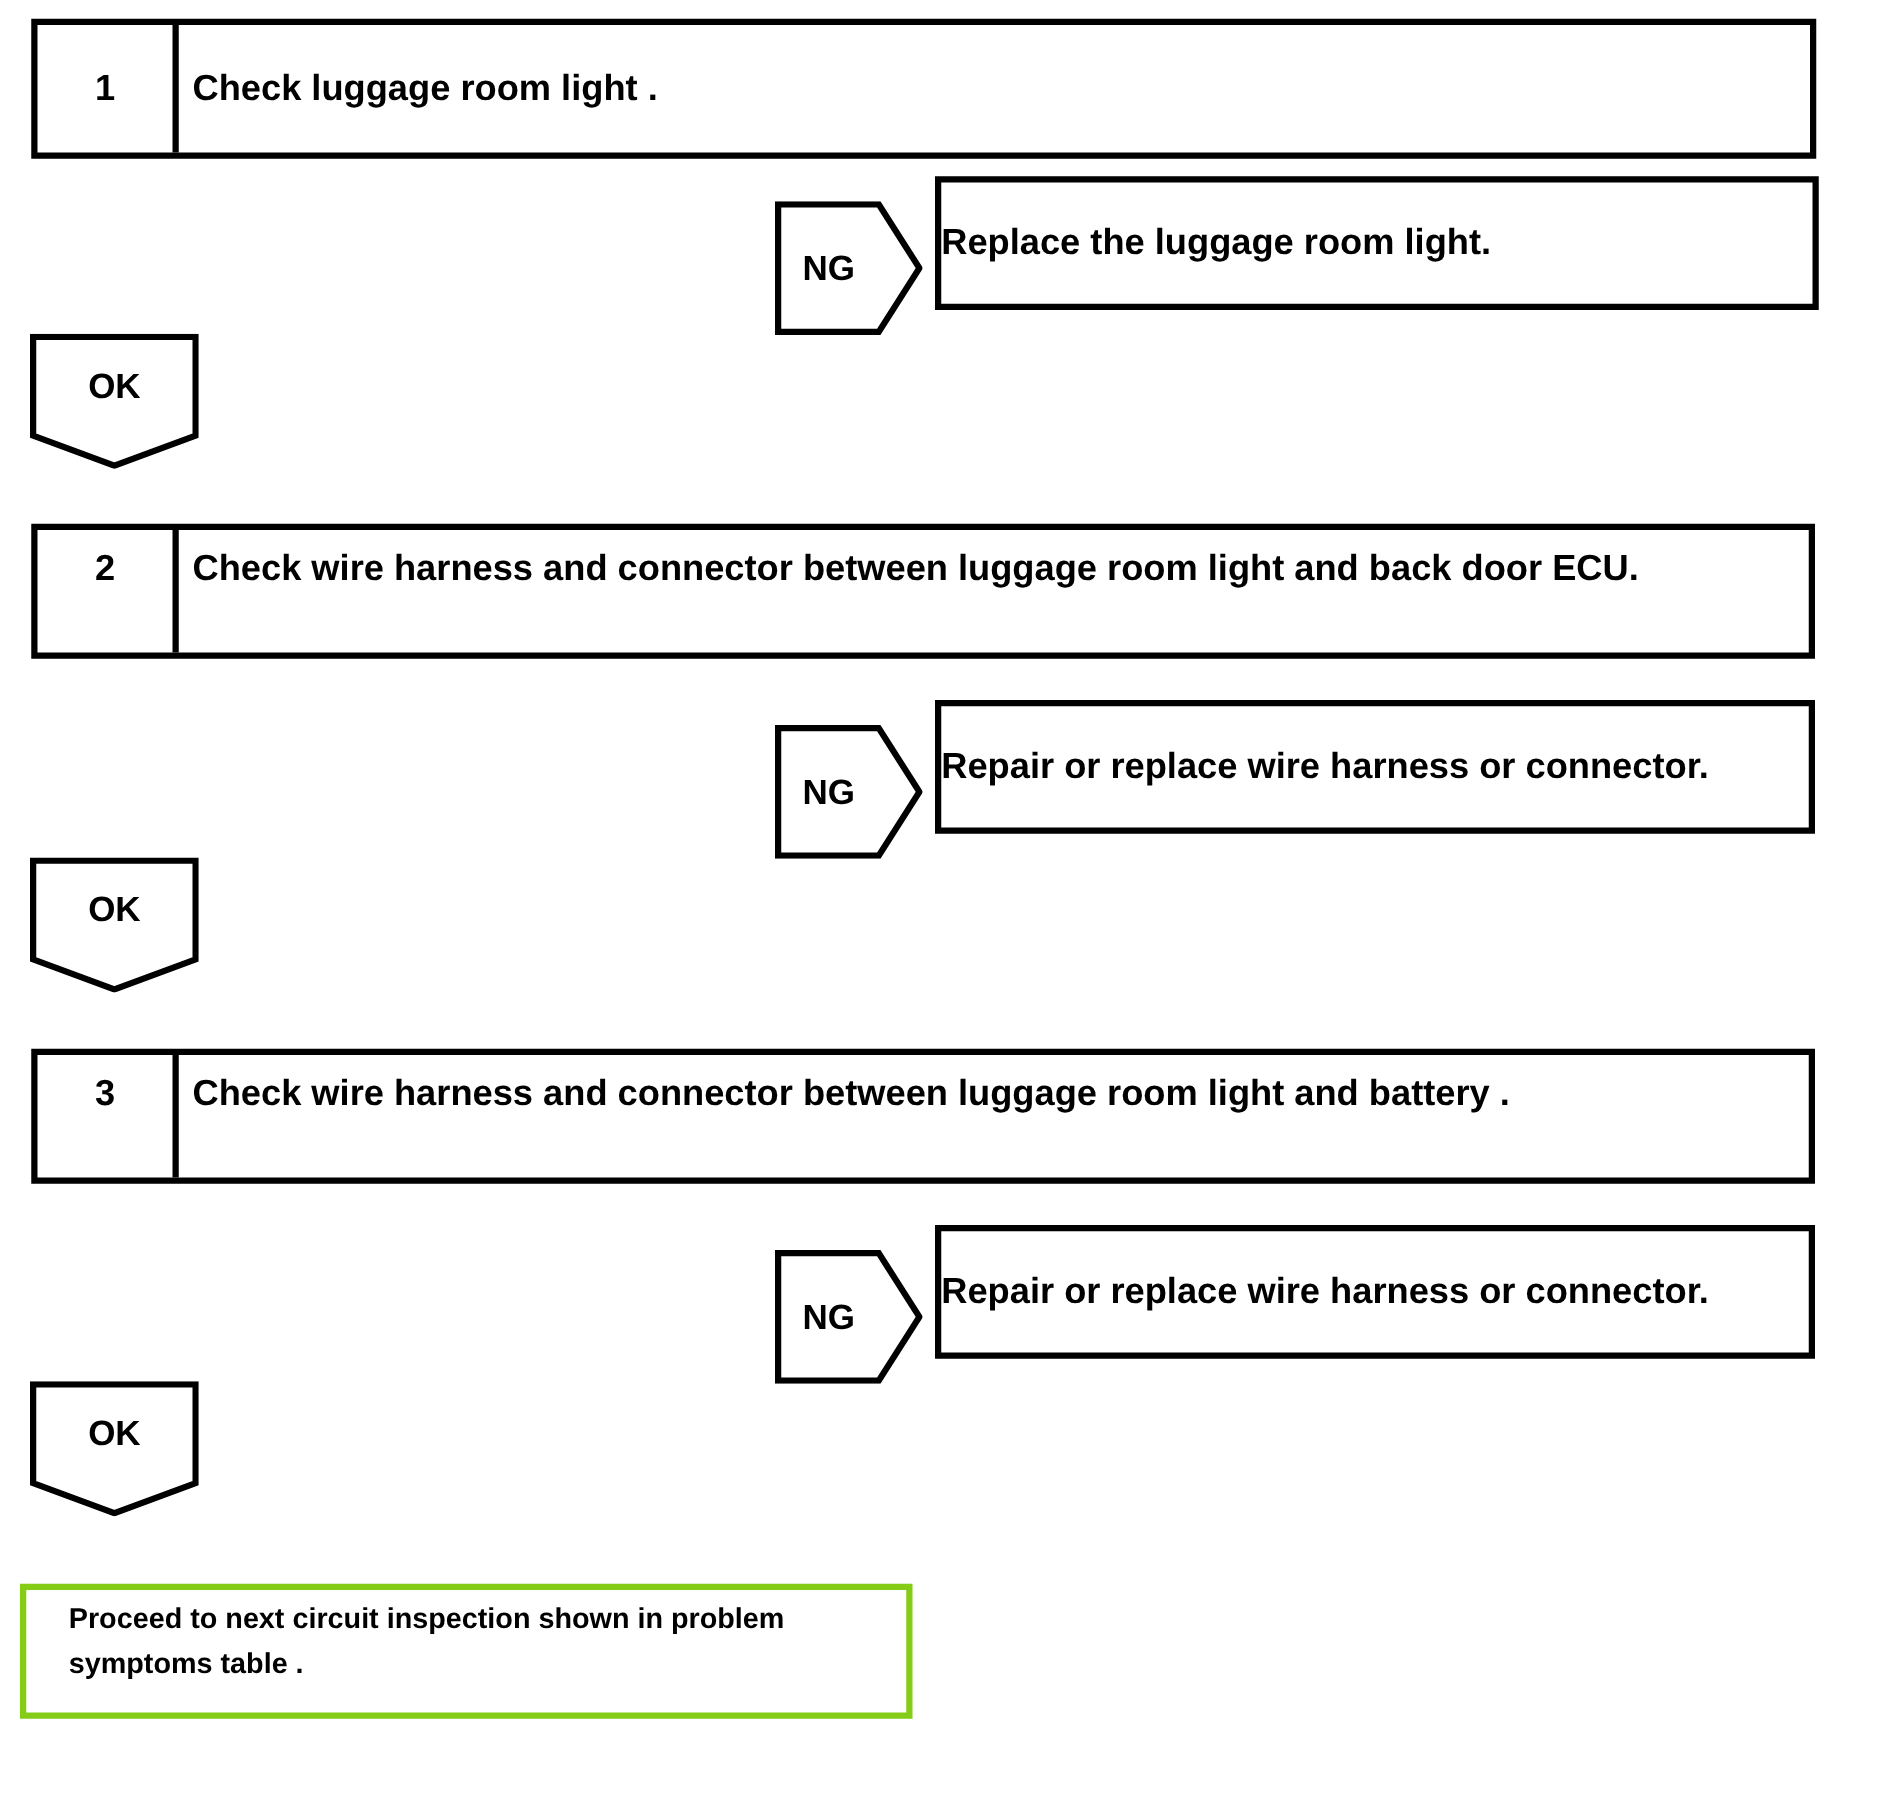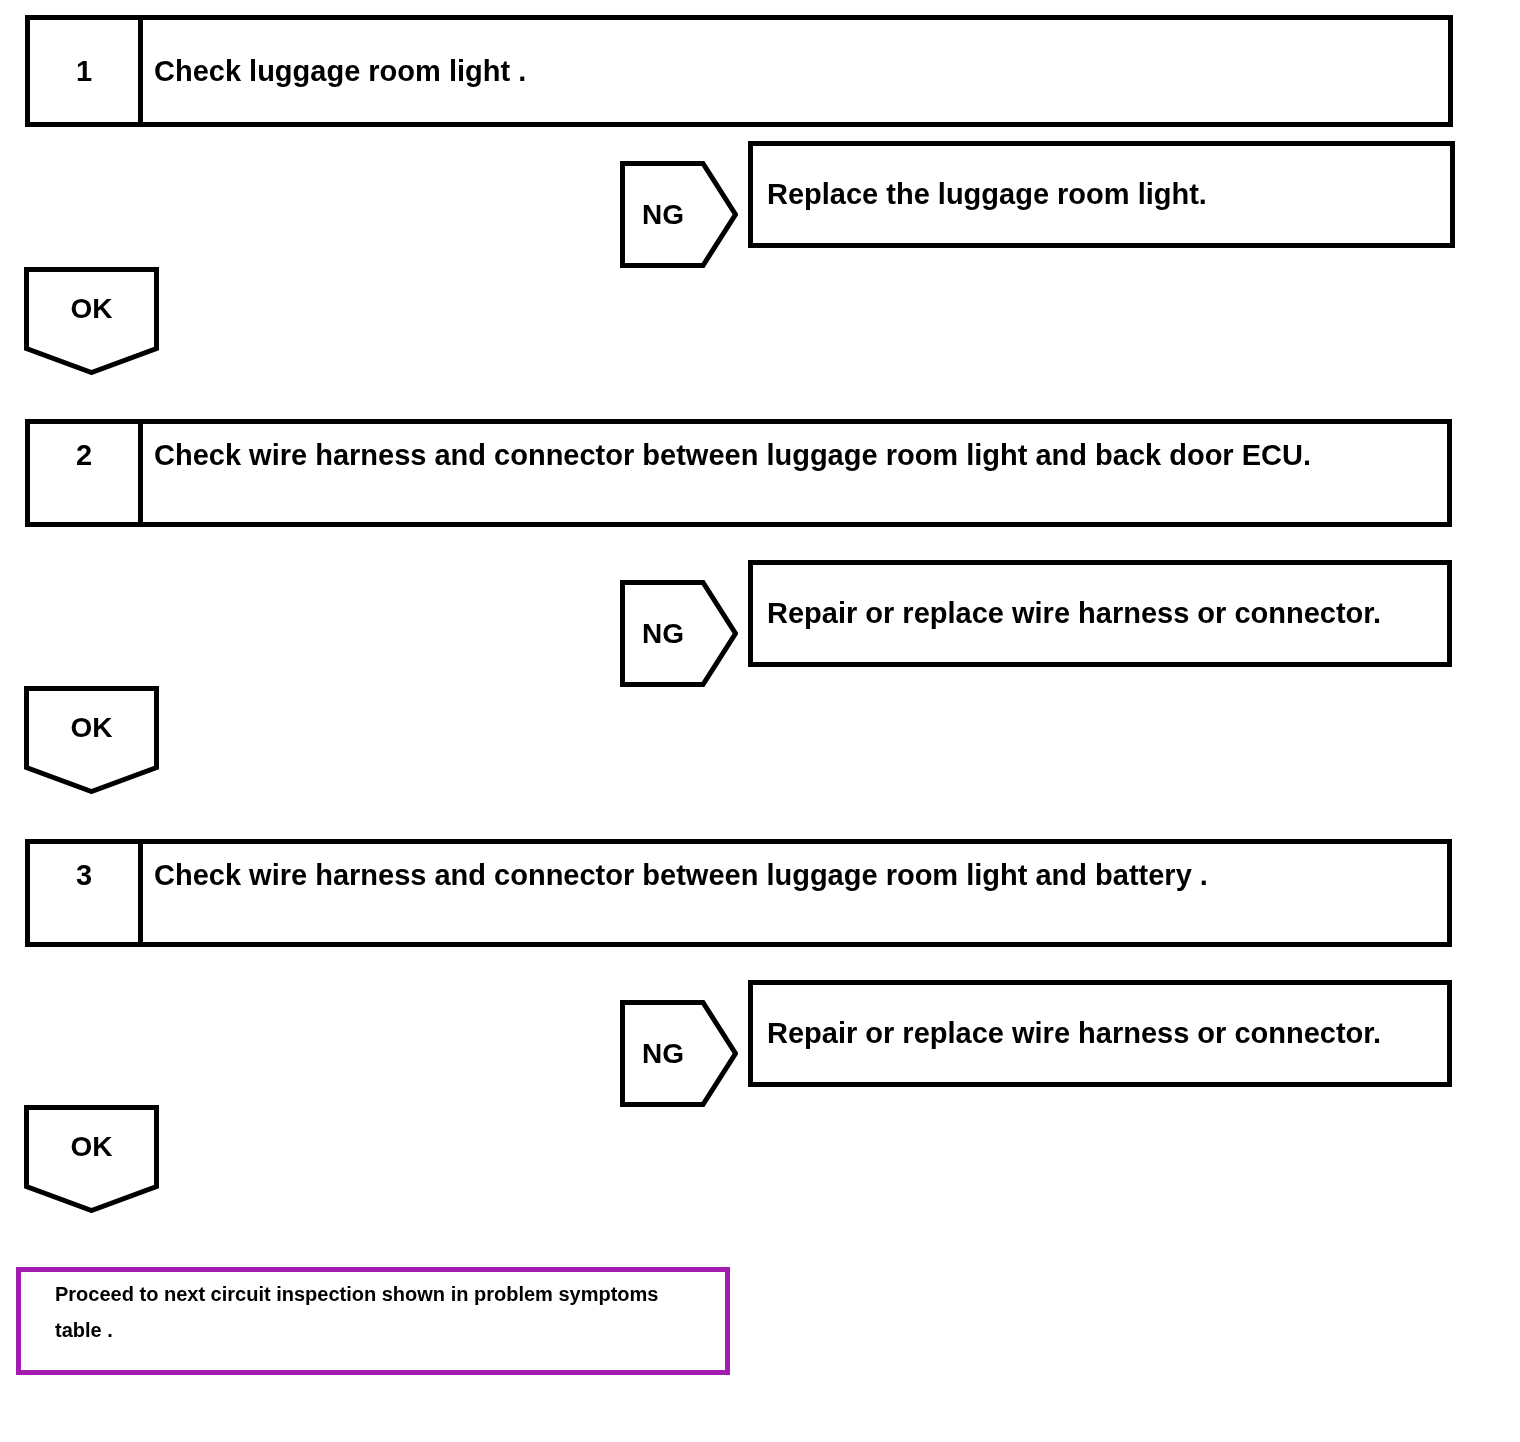--- a/index.html
+++ b/index.html
@@ -49,33 +49,33 @@
     font-weight:bold;font-size:28px;
   }
   .ng-shape .shape-label{width:86px;}
 
   
   .action-box{
     background:#fff;
     border:5px solid #000;
     display:flex;align-items:center;
     font-weight:bold;font-size:29px;
-    padding:0 20px 0 14px;
+    padding:0 20px 0 0;
   }
 
   
   .ok-shape{width:135px;height:108px;}
   .ok-shape svg{display:block;width:100%;height:100%;}
   .ok-shape .shape-label{width:100%;height:84px;}
 
   
   .end-box{
     background:#fff;
-    border:5px solid #a21caf;
-    font-weight:bold;font-size:20px;line-height:36px;
+    border:5px solid #84cc16;
+    font-weight:bold;font-size:23px;line-height:36px;
     padding:4px 26px 16px 34px;
   }
 </style>
 </head>
 <body>
 
 <div class="abs step-box v-center" style="left:25px;top:15px;width:1428px;height:112px;">
   <div class="step-num">1</div>
   <div class="step-text">Check luggage room light .</div>
 </div>

